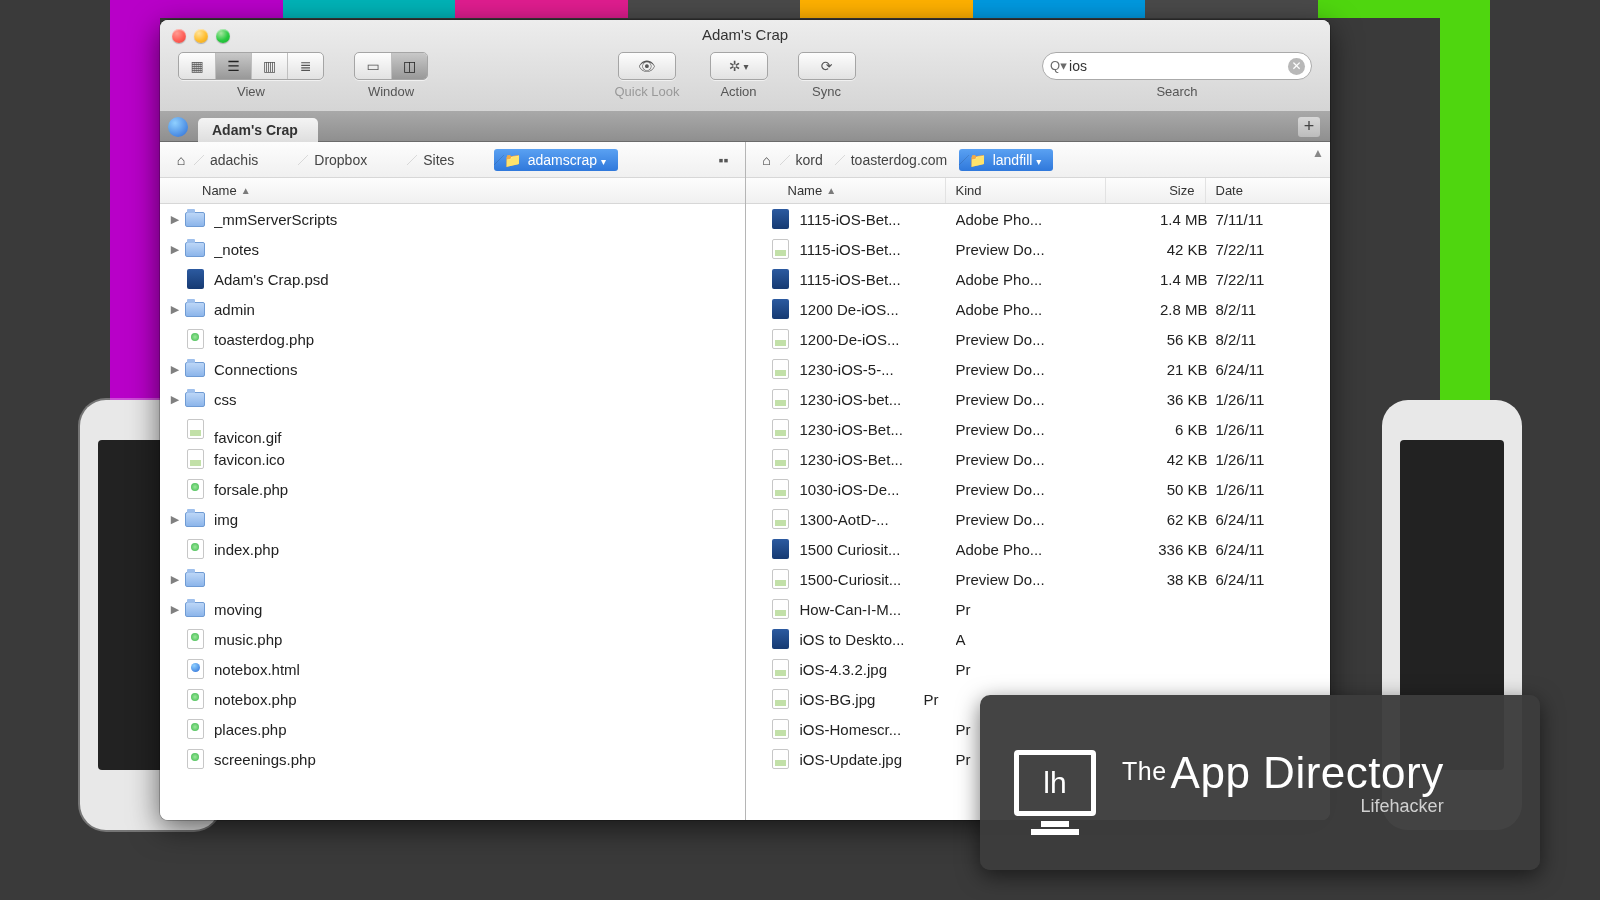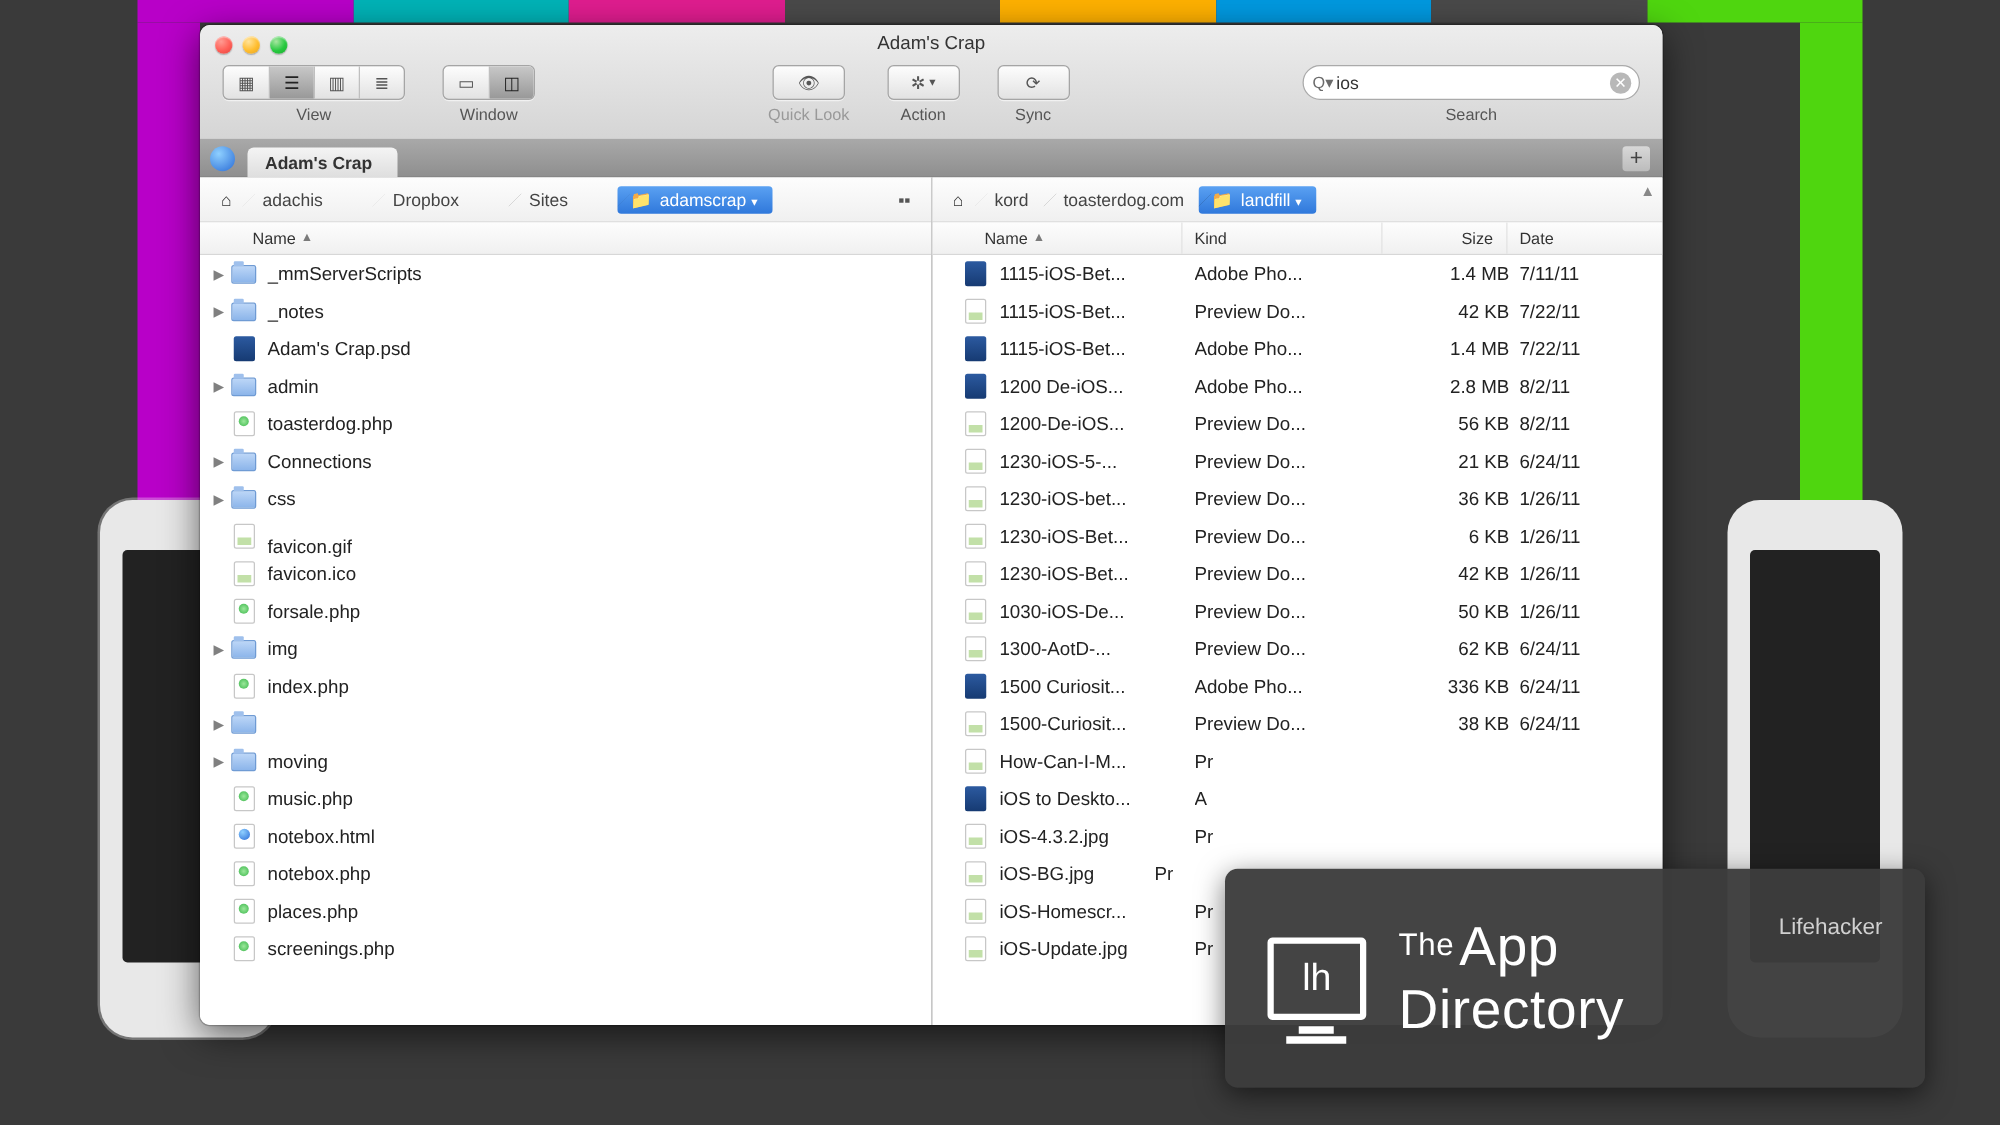--- a/index.html
+++ b/index.html
@@ -114,21 +114,21 @@
     box-shadow:0 6px 22px rgba(0,0,0,.55);
     display:flex; align-items:center;
     padding:0 34px; gap:26px; color:#fff;
   }
   .overlay-icon{
     width:82px; height:66px; border:5px solid #fff; border-radius:4px; position:relative;
     display:flex; align-items:center; justify-content:center; font-size:30px; font-weight:300;
   }
   .overlay-icon::after{ content:""; position:absolute; bottom:-16px; left:50%; transform:translateX(-50%); width:28px; height:6px; background:#fff;}
   .overlay-icon::before{ content:""; position:absolute; bottom:-24px; left:50%; transform:translateX(-50%); width:48px; height:6px; background:#fff;}
-  .overlay-text{ display:flex; }
+  .overlay-text{ display:flex; flex-direction:column;}
   .overlay-line1{ font-size:44px; font-weight:300; letter-spacing:.5px;}
   .overlay-line1 .thin{font-weight:200; font-size:25px; vertical-align:8px; margin-right:4px;}
   .overlay-line2{ text-align:right; font-size:18px; color:#d0d0d0; margin-top:-2px;}
   .scroll-up{ position:absolute; right:6px; top:4px; color:#888; font-size:12px;}
 </style>
 </head>
 <body>
 
 <div class="bg-stripes" id="stripes">
     <div style="background: rgb(184, 0, 200);"></div>

